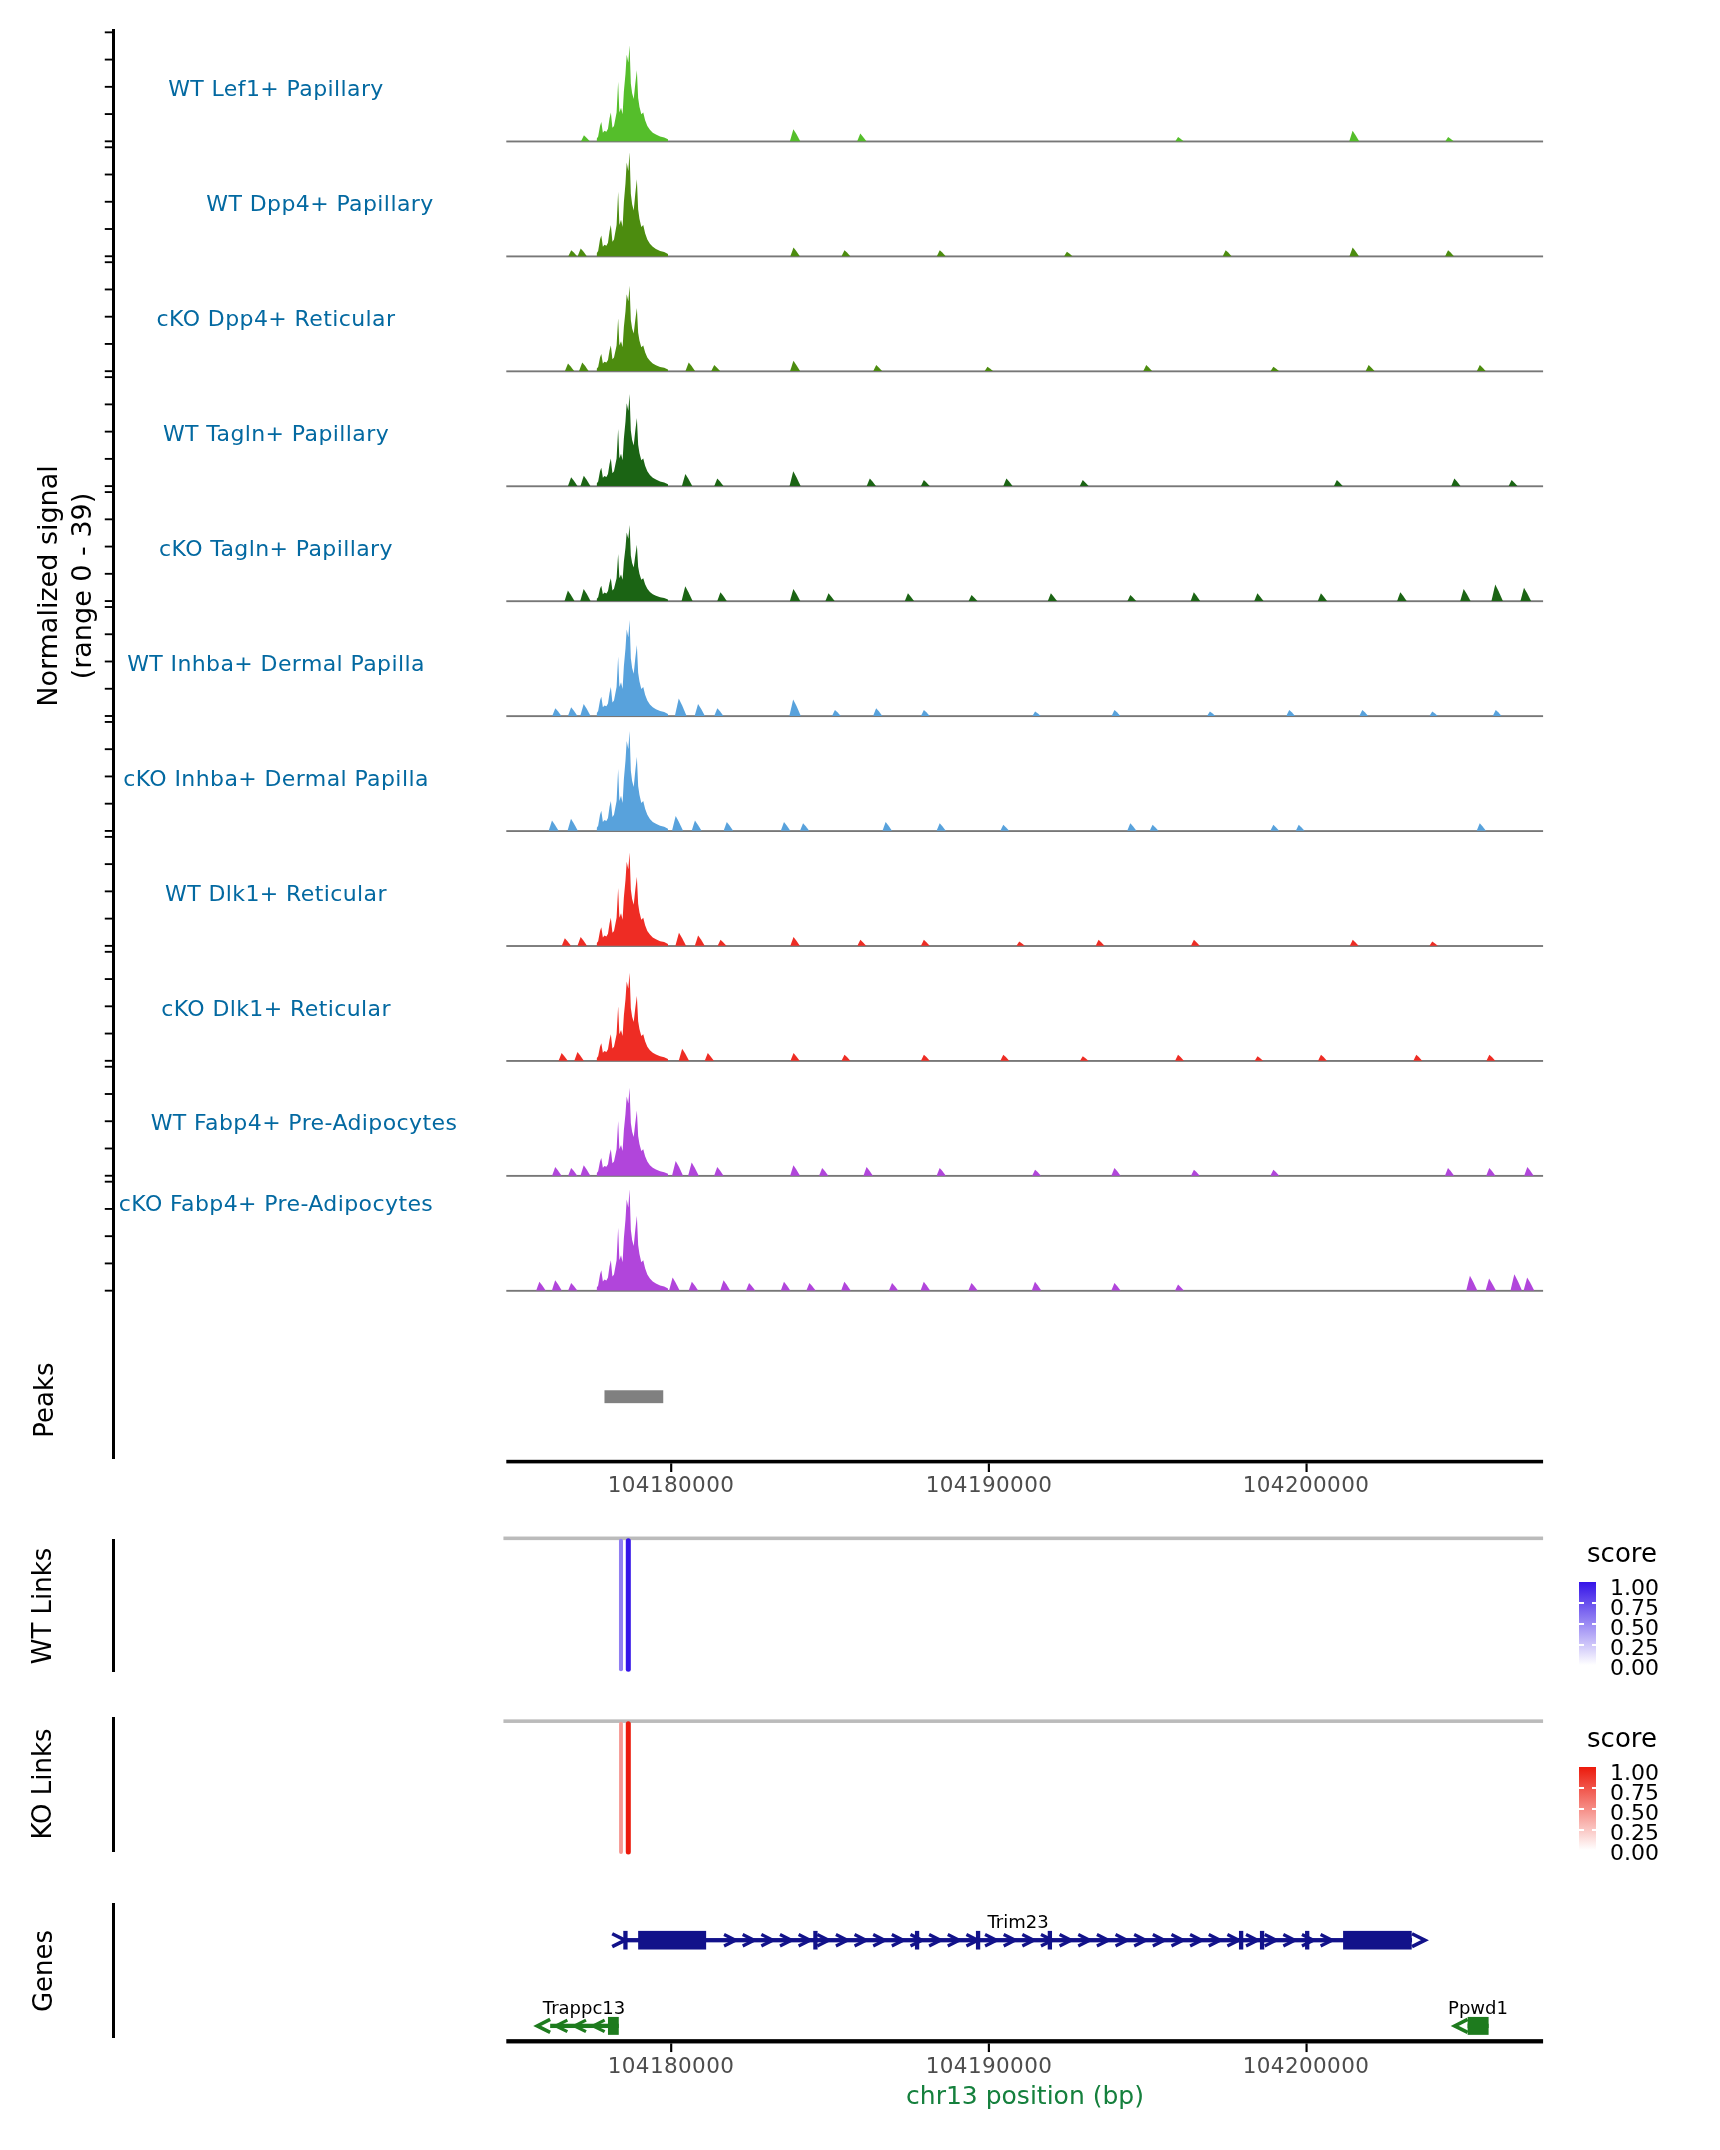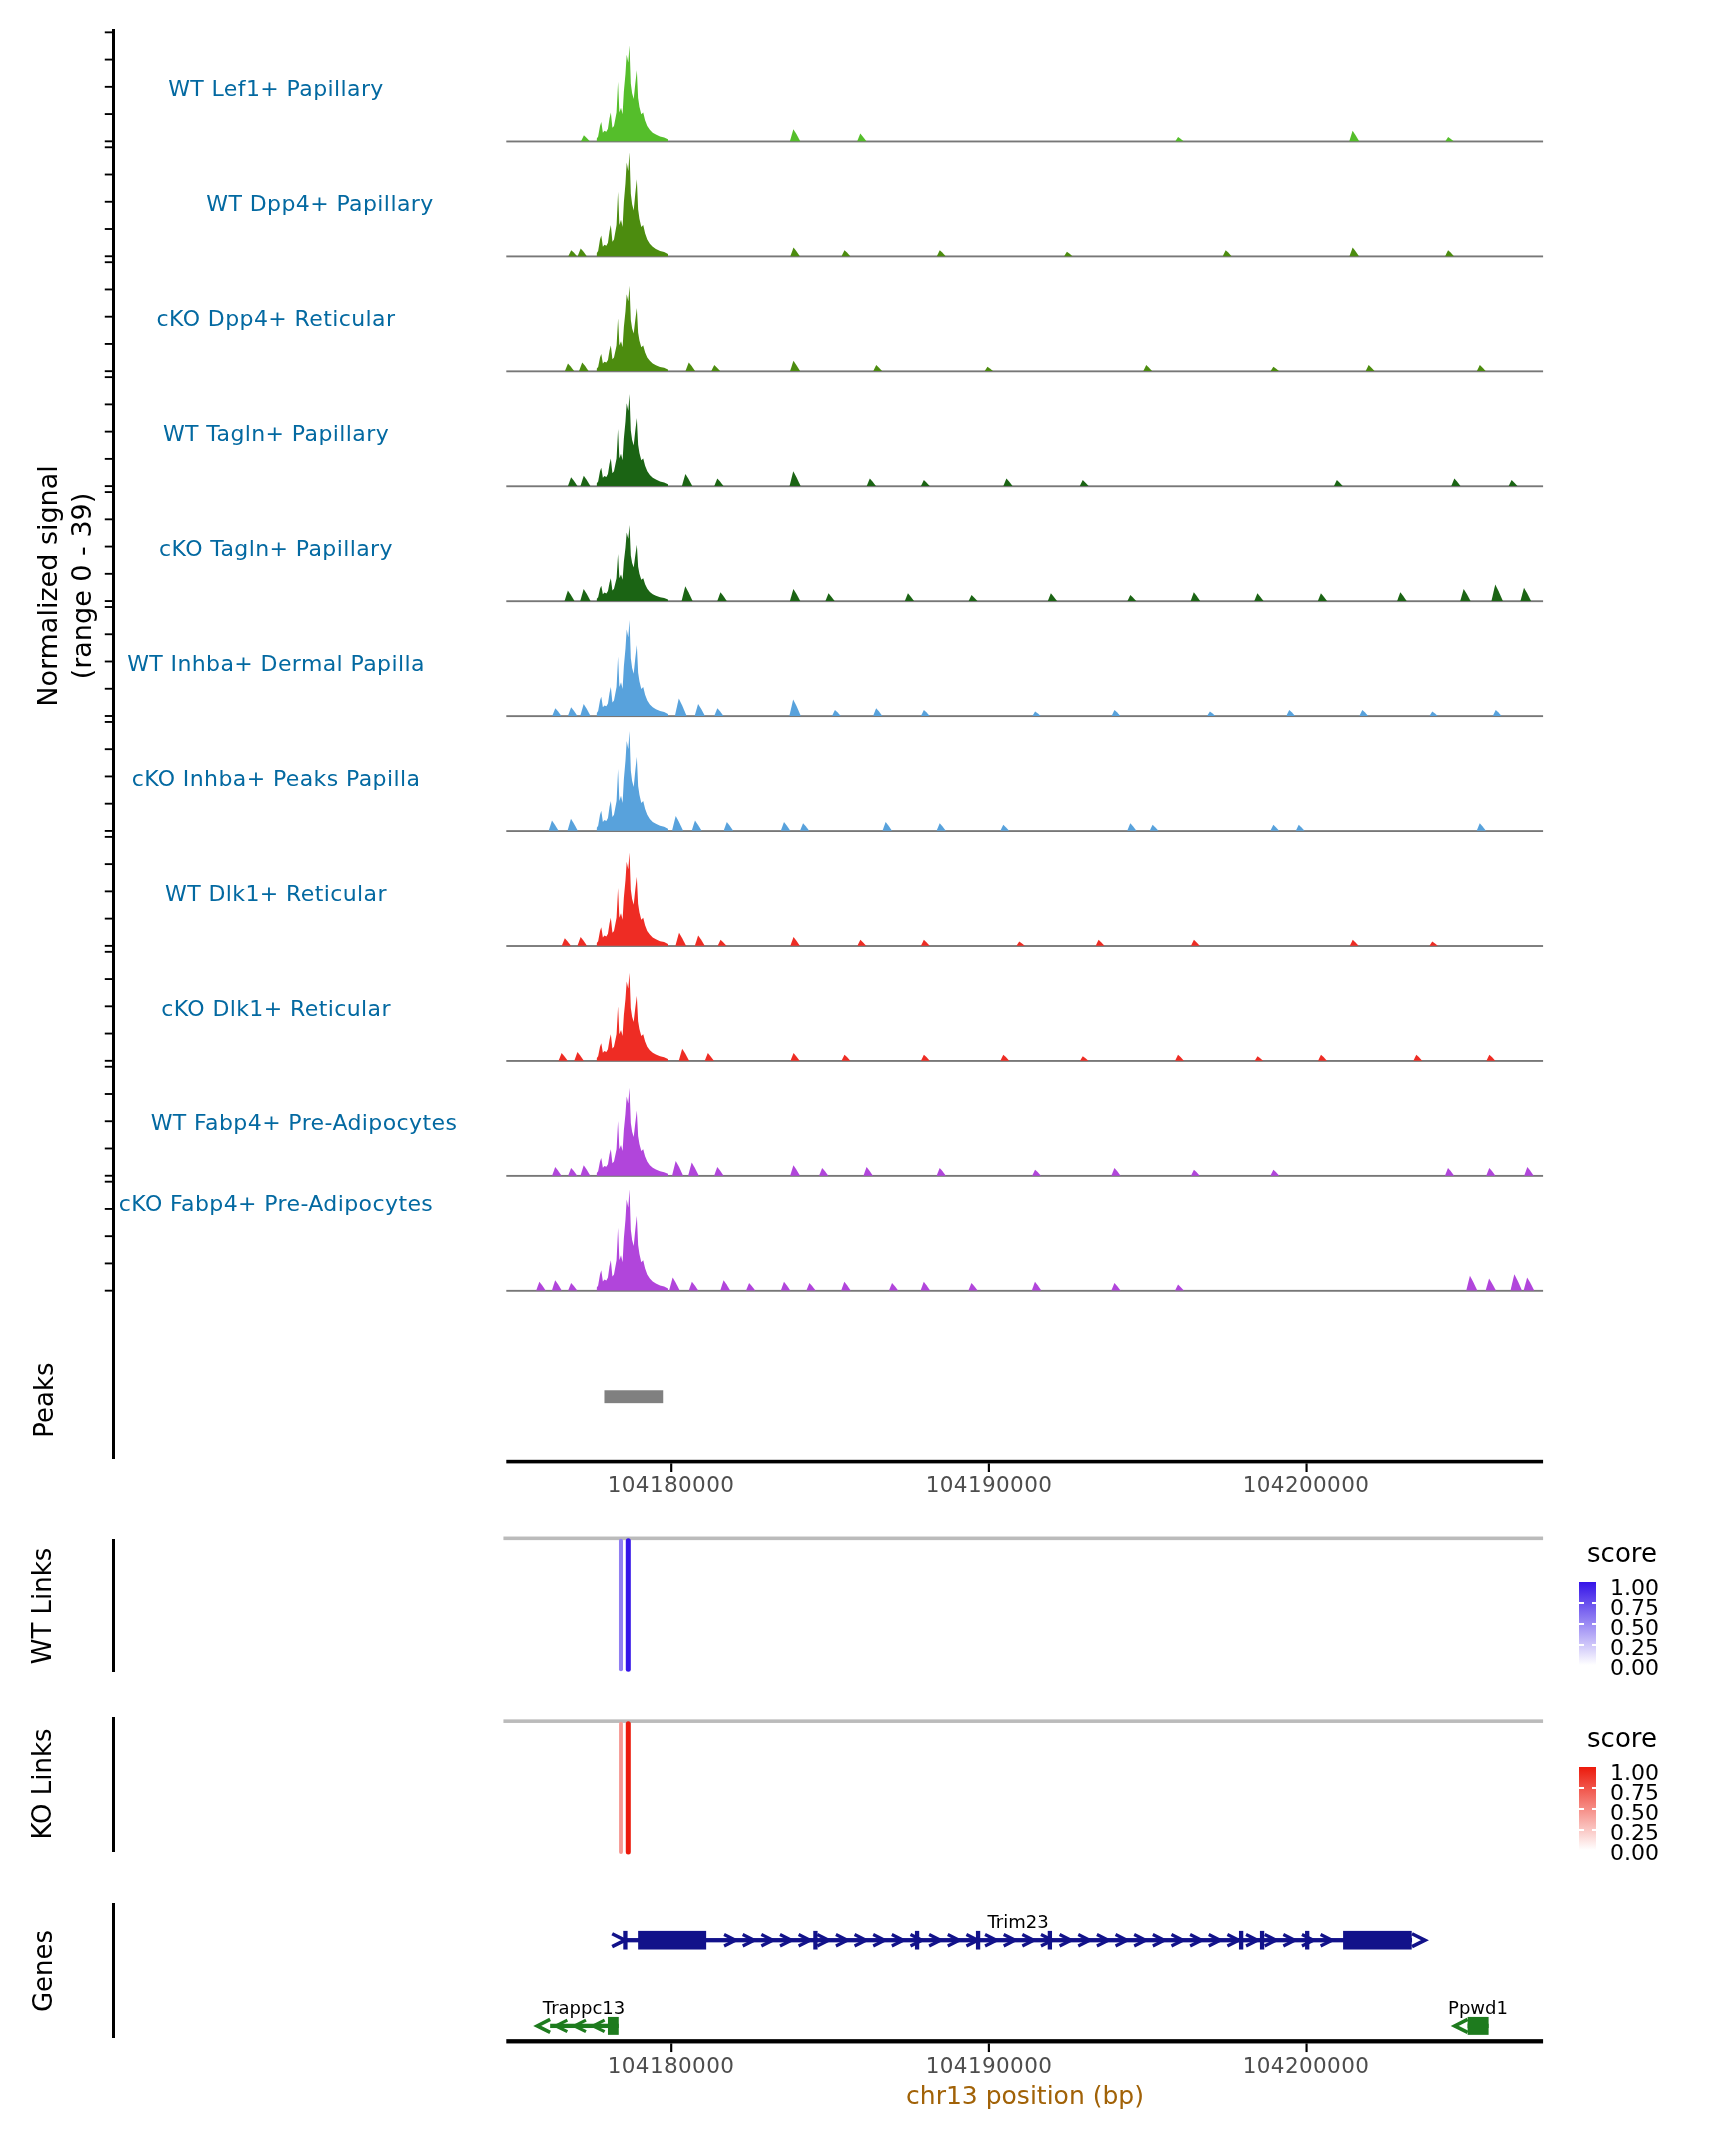--- a/index.html
+++ b/index.html
@@ -9,21 +9,21 @@
   .center{transform:translate(-50%,-50%);white-space:nowrap;}
   .vlabel{transform:translate(-50%,-50%) rotate(-90deg);white-space:nowrap;}
   .section-label{font-size:26px;color:#000;}
   .ylab{font-size:27px;color:#000;text-align:center;line-height:1.25;}
   .bracket{background:#000;width:2.9px;}
   .track-label{font-size:22px;color:#0369a1;letter-spacing:0.4px;}
   .tick-label{font-size:21.5px;color:#4d4d4d;letter-spacing:0.4px;}
   .gene-label{font-size:18px;color:#000;}
   .legend-title{font-size:26px;color:#000;}
   .legend-tick{font-size:22px;color:#000;}
-  .axis-title{font-size:25px;color:#a16207;}
+  .axis-title{font-size:25px;color:#15803d;}
   #chart-svg{position:absolute;left:0;top:0;}
   .gradbar{position:absolute;width:17px;}
   .notch{position:absolute;background:#fff;width:5px;height:2.2px;}
 </style>
 </head>
 <body>
 
 <div id="canvas">
   <svg id="chart-svg" width="1721" height="2151" viewBox="0 0 2400 3000">
       <g>
@@ -378,21 +378,21 @@
 
   <div class="abs center axis-title" style="left:1025px;top:2095px;">chr13 position (bp)</div>
 
   <div id="labels-layer">
       <div class="abs track-label center" style="left: 276px; top: 88px;">WT Lef1+ Papillary</div>
       <div class="abs track-label center" style="left: 276px; top: 203px; margin-left: 44px;">WT Dpp4+ Papillary</div>
       <div class="abs track-label center" style="left: 276px; top: 318px;">cKO Dpp4+ Reticular</div>
       <div class="abs track-label center" style="left: 276px; top: 433px;">WT Tagln+ Papillary</div>
       <div class="abs track-label center" style="left: 276px; top: 548px;">cKO Tagln+ Papillary</div>
       <div class="abs track-label center" style="left: 276px; top: 663px;">WT Inhba+ Dermal Papilla</div>
-      <div class="abs track-label center" style="left: 276px; top: 778px;">cKO Inhba+ Peaks Papilla</div>
+      <div class="abs track-label center" style="left: 276px; top: 778px;">cKO Inhba+ Dermal Papilla</div>
       <div class="abs track-label center" style="left: 276px; top: 893px;">WT Dlk1+ Reticular</div>
       <div class="abs track-label center" style="left: 276px; top: 1008px;">cKO Dlk1+ Reticular</div>
       <div class="abs track-label center" style="left: 276px; top: 1122px; margin-left: 28px;">WT Fabp4+ Pre-Adipocytes</div>
       <div class="abs track-label center" style="left: 276px; top: 1203px;">cKO Fabp4+ Pre-Adipocytes</div>
       <div class="abs tick-label center" style="left: 671px; top: 1484px;">104180000</div>
       <div class="abs tick-label center" style="left: 989px; top: 1484px;">104190000</div>
       <div class="abs tick-label center" style="left: 1306px; top: 1484px;">104200000</div>
       <div class="abs tick-label center" style="left: 671px; top: 2065px;">104180000</div>
       <div class="abs tick-label center" style="left: 989px; top: 2065px;">104190000</div>
       <div class="abs tick-label center" style="left: 1306px; top: 2065px;">104200000</div>

